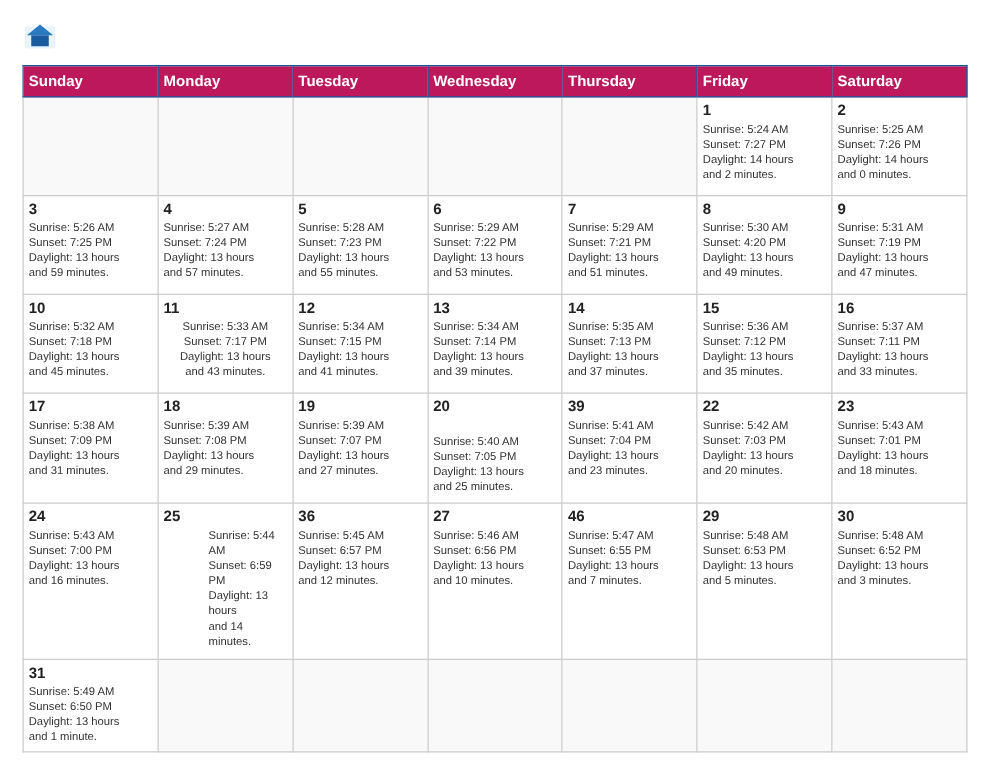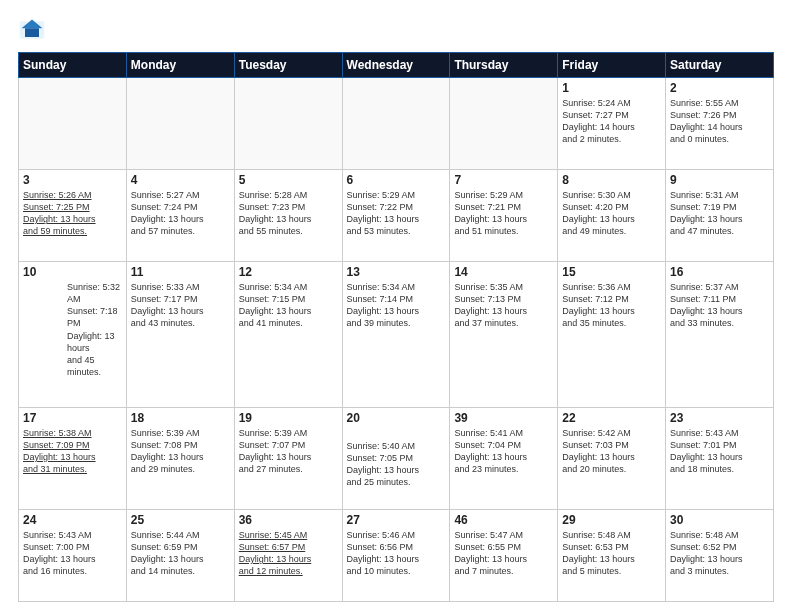--- a/index.html
+++ b/index.html
@@ -60,21 +60,21 @@
       color: #555;
     }
     .calendar {
       flex: 1;
       border: 1px solid #ccc;
       border-collapse: collapse;
       width: 100%;
       table-layout: fixed;
     }
     .calendar th {
-      background-color: #0f172a;
+      background-color: #be185d;
       color: #fff;
       font-size: 12px;
       font-weight: bold;
       padding: 5px 4px;
       border: 1px solid #1a5a9f;
       text-align: left;
     }
     .calendar td {
       border: 1px solid #ccc;
       vertical-align: top;
@@ -146,30 +146,30 @@
           <td class="empty"></td>
           <td>
             <span class="day-number">1</span>
             <div class="day-info" style="white-space: pre-line;">Sunrise: 5:24 AM
 Sunset: 7:27 PM
 Daylight: 14 hours
 and 2 minutes.</div>
           </td>
           <td>
             <span class="day-number">2</span>
-            <div class="day-info" style="white-space: pre-line;">Sunrise: 5:55 AM
+            <div class="day-info" style="white-space: pre-line;">Sunrise: 5:25 AM
 Sunset: 7:26 PM
 Daylight: 14 hours
 and 0 minutes.</div>
           </td>
         </tr>
         <tr>
           <td>
             <span class="day-number">3</span>
-            <div class="day-info" style="white-space: pre-line; text-decoration: underline;">Sunrise: 5:26 AM
+            <div class="day-info" style="white-space: pre-line;">Sunrise: 5:26 AM
 Sunset: 7:25 PM
 Daylight: 13 hours
 and 59 minutes.</div>
           </td>
           <td>
             <span class="day-number">4</span>
             <div class="day-info" style="white-space: pre-line;">Sunrise: 5:27 AM
 Sunset: 7:24 PM
 Daylight: 13 hours
 and 57 minutes.</div>
@@ -206,28 +206,28 @@
             <span class="day-number">9</span>
             <div class="day-info" style="white-space: pre-line;">Sunrise: 5:31 AM
 Sunset: 7:19 PM
 Daylight: 13 hours
 and 47 minutes.</div>
           </td>
         </tr>
         <tr>
           <td>
             <span class="day-number">10</span>
-            <div class="day-info" style="white-space: pre-line; margin-left: 44px;">Sunrise: 5:32 AM
+            <div class="day-info" style="white-space: pre-line;">Sunrise: 5:32 AM
 Sunset: 7:18 PM
 Daylight: 13 hours
 and 45 minutes.</div>
           </td>
           <td>
             <span class="day-number">11</span>
-            <div class="day-info" style="white-space: pre-line;">Sunrise: 5:33 AM
+            <div class="day-info" style="white-space: pre-line; text-align: center;">Sunrise: 5:33 AM
 Sunset: 7:17 PM
 Daylight: 13 hours
 and 43 minutes.</div>
           </td>
           <td>
             <span class="day-number">12</span>
             <div class="day-info" style="white-space: pre-line;">Sunrise: 5:34 AM
 Sunset: 7:15 PM
 Daylight: 13 hours
 and 41 minutes.</div>
@@ -257,21 +257,21 @@
             <span class="day-number">16</span>
             <div class="day-info" style="white-space: pre-line;">Sunrise: 5:37 AM
 Sunset: 7:11 PM
 Daylight: 13 hours
 and 33 minutes.</div>
           </td>
         </tr>
         <tr>
           <td>
             <span class="day-number">17</span>
-            <div class="day-info" style="white-space: pre-line; text-decoration: underline;">Sunrise: 5:38 AM
+            <div class="day-info" style="white-space: pre-line;">Sunrise: 5:38 AM
 Sunset: 7:09 PM
 Daylight: 13 hours
 and 31 minutes.</div>
           </td>
           <td>
             <span class="day-number">18</span>
             <div class="day-info" style="white-space: pre-line;">Sunrise: 5:39 AM
 Sunset: 7:08 PM
 Daylight: 13 hours
 and 29 minutes.</div>
@@ -315,28 +315,28 @@
         <tr>
           <td>
             <span class="day-number">24</span>
             <div class="day-info" style="white-space: pre-line;">Sunrise: 5:43 AM
 Sunset: 7:00 PM
 Daylight: 13 hours
 and 16 minutes.</div>
           </td>
           <td>
             <span class="day-number">25</span>
-            <div class="day-info" style="white-space: pre-line;">Sunrise: 5:44 AM
+            <div class="day-info" style="white-space: pre-line; margin-left: 36px;">Sunrise: 5:44 AM
 Sunset: 6:59 PM
 Daylight: 13 hours
 and 14 minutes.</div>
           </td>
           <td>
             <span class="day-number">36</span>
-            <div class="day-info" style="white-space: pre-line; text-decoration: underline;">Sunrise: 5:45 AM
+            <div class="day-info" style="white-space: pre-line;">Sunrise: 5:45 AM
 Sunset: 6:57 PM
 Daylight: 13 hours
 and 12 minutes.</div>
           </td>
           <td>
             <span class="day-number">27</span>
             <div class="day-info" style="white-space: pre-line;">Sunrise: 5:46 AM
 Sunset: 6:56 PM
 Daylight: 13 hours
 and 10 minutes.</div>
@@ -355,16 +355,31 @@
 Daylight: 13 hours
 and 5 minutes.</div>
           </td>
           <td>
             <span class="day-number">30</span>
             <div class="day-info" style="white-space: pre-line;">Sunrise: 5:48 AM
 Sunset: 6:52 PM
 Daylight: 13 hours
 and 3 minutes.</div>
           </td>
+        </tr>
+        <tr class="last-row">
+          <td>
+            <span class="day-number">31</span>
+            <div class="day-info" style="white-space: pre-line;">Sunrise: 5:49 AM
+Sunset: 6:50 PM
+Daylight: 13 hours
+and 1 minute.</div>
+          </td>
+          <td class="empty"></td>
+          <td class="empty"></td>
+          <td class="empty"></td>
+          <td class="empty"></td>
+          <td class="empty"></td>
+          <td class="empty"></td>
         </tr>
       </tbody>
   </table>
 </div>
 
 </body></html>

